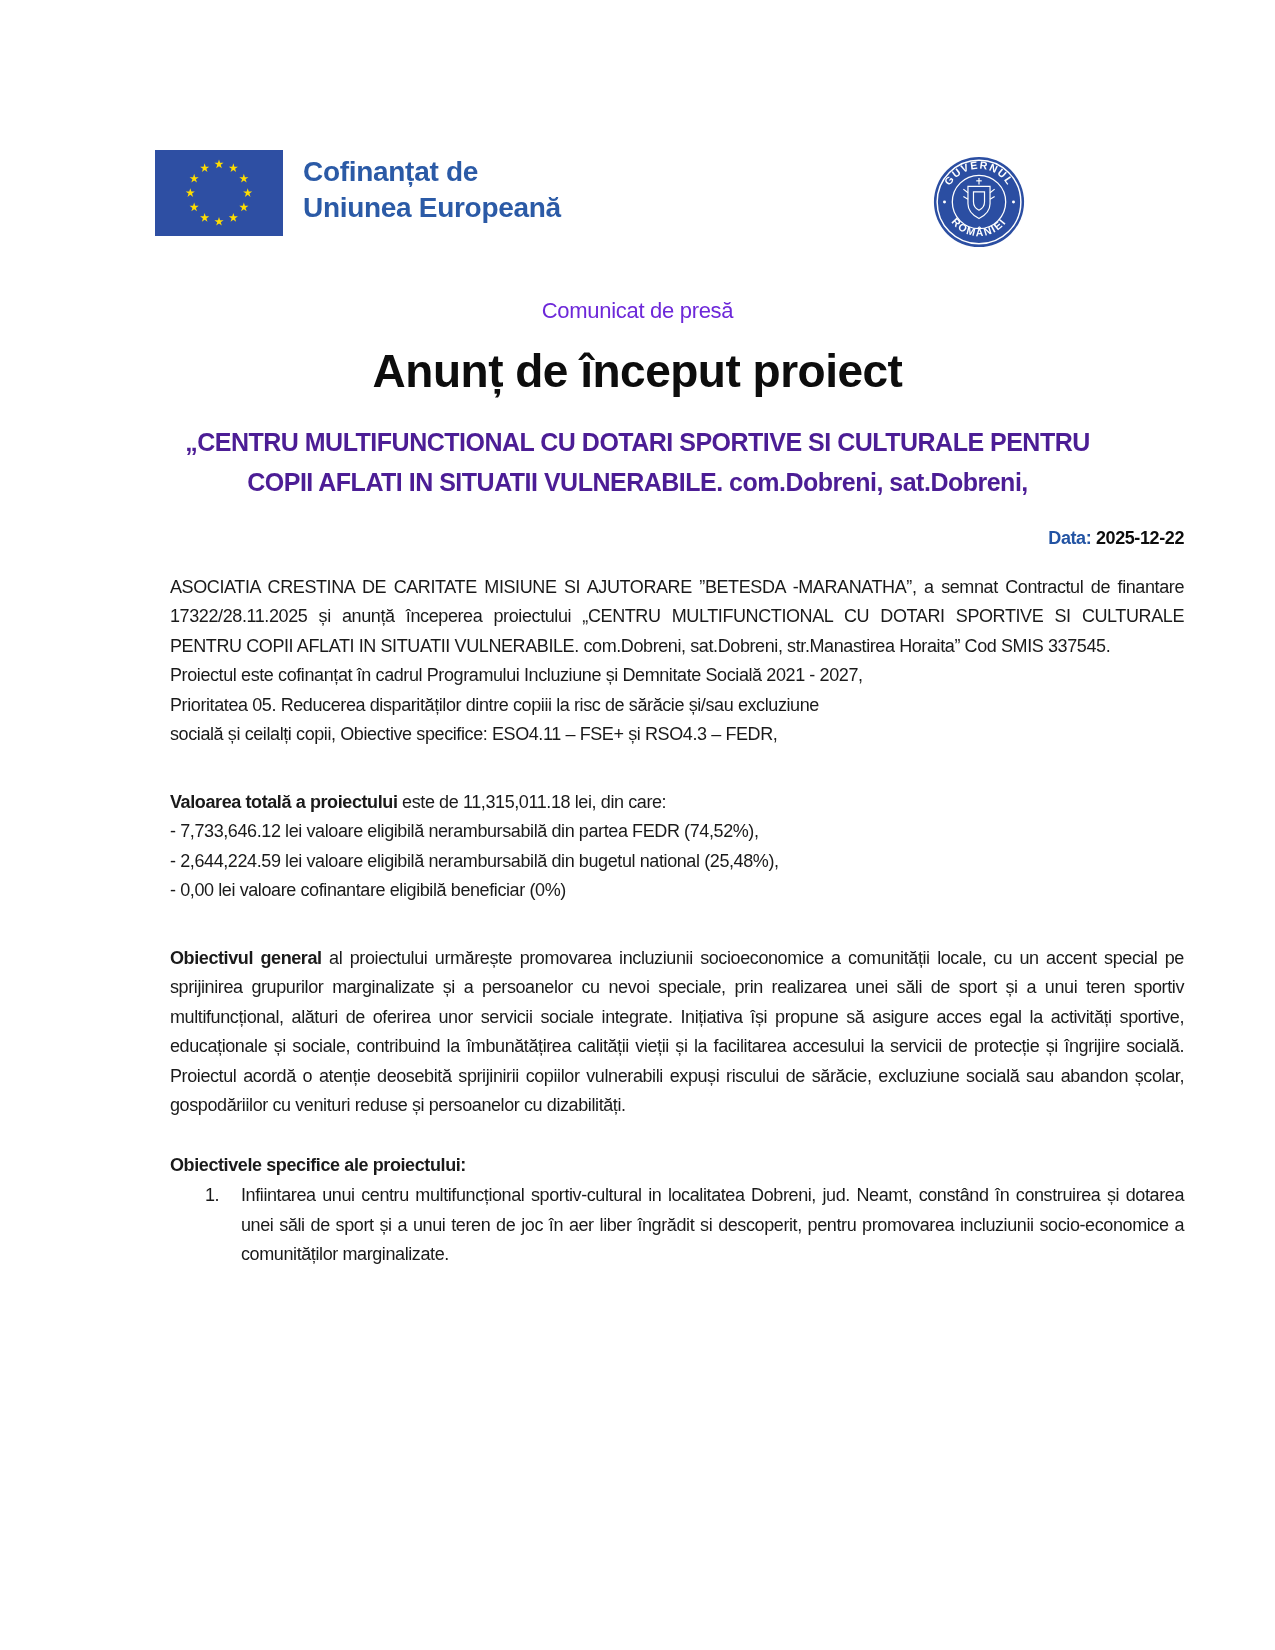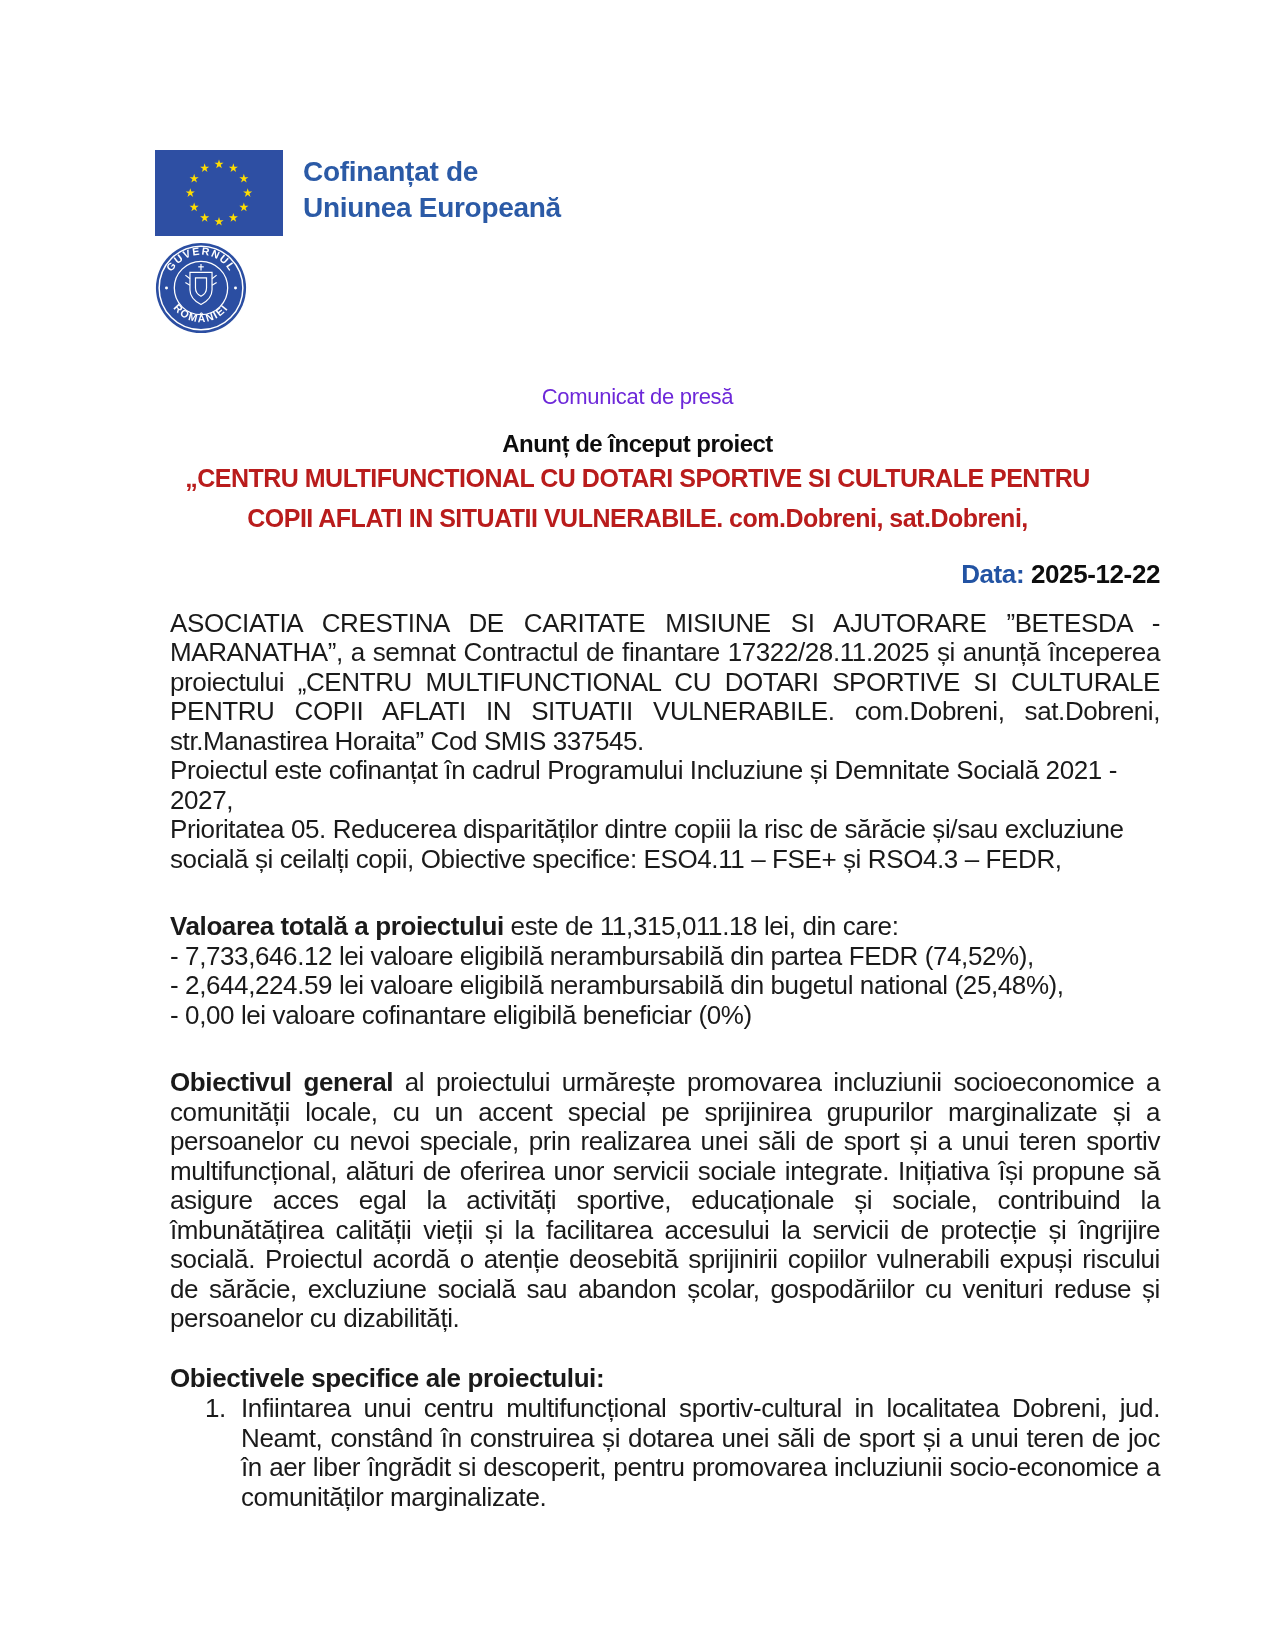--- a/index.html
+++ b/index.html
@@ -7,45 +7,44 @@
   body {
     width:1275px; height:1650px;
     font-family:"Liberation Sans", sans-serif;
     color:#1a1a1a;
     position:relative;
     overflow:hidden;
   }
   .header {
     display:flex; justify-content:space-between; align-items:flex-start;
     padding:150px 250px 0 155px;
-    flex-direction:column;
   }
   .eu-logo { display:flex; gap:20px; align-items:flex-start; }
   .eu-flag { display:block; }
   .eu-text {
     font-size:28px; font-weight:bold; color:#2B5AA6;
     line-height:36px; padding-top:4px; letter-spacing:-0.3px;
   }
   .gov-logo { display:block; margin-top:6px; }
 
   .kicker {
     text-align:center; color:#6d28d9; font-size:22px;
     margin-top:50px; letter-spacing:-0.3px;
   }
   .main-title {
-    text-align:center; font-size:24px; font-weight:bold; color:#0d0d0d;
+    text-align:center; font-size:46px; font-weight:bold; color:#0d0d0d;
     margin-top:20px; letter-spacing:-0.5px;
   }
   .project-title {
-    text-align:center; color:#b91c1c; font-size:25px; font-weight:bold;
-    line-height:40px; letter-spacing:-0.5px;
+    text-align:center; color:#4c1d95; font-size:25px; font-weight:bold;
+    line-height:40px; margin-top:24px; letter-spacing:-0.5px;
   }
   .content {
-    padding:0 115px 0 170px;
-    font-size:26px; line-height:29.5px; letter-spacing:-0.4px;
+    padding:0 91px 0 170px;
+    font-size:18px; line-height:29.5px; letter-spacing:-0.4px;
   }
   .date-line { text-align:right; font-weight:bold; margin-top:22px; }
   .date-label { color:#2253A3; }
   .date-value { color:#0d0d0d; }
 
   .para { text-align:justify; margin-top:19px; }
   .line-block { }
   .doc-line { display:block; }
   .section { margin-top:38px; }
   .bold { font-weight:bold; }

